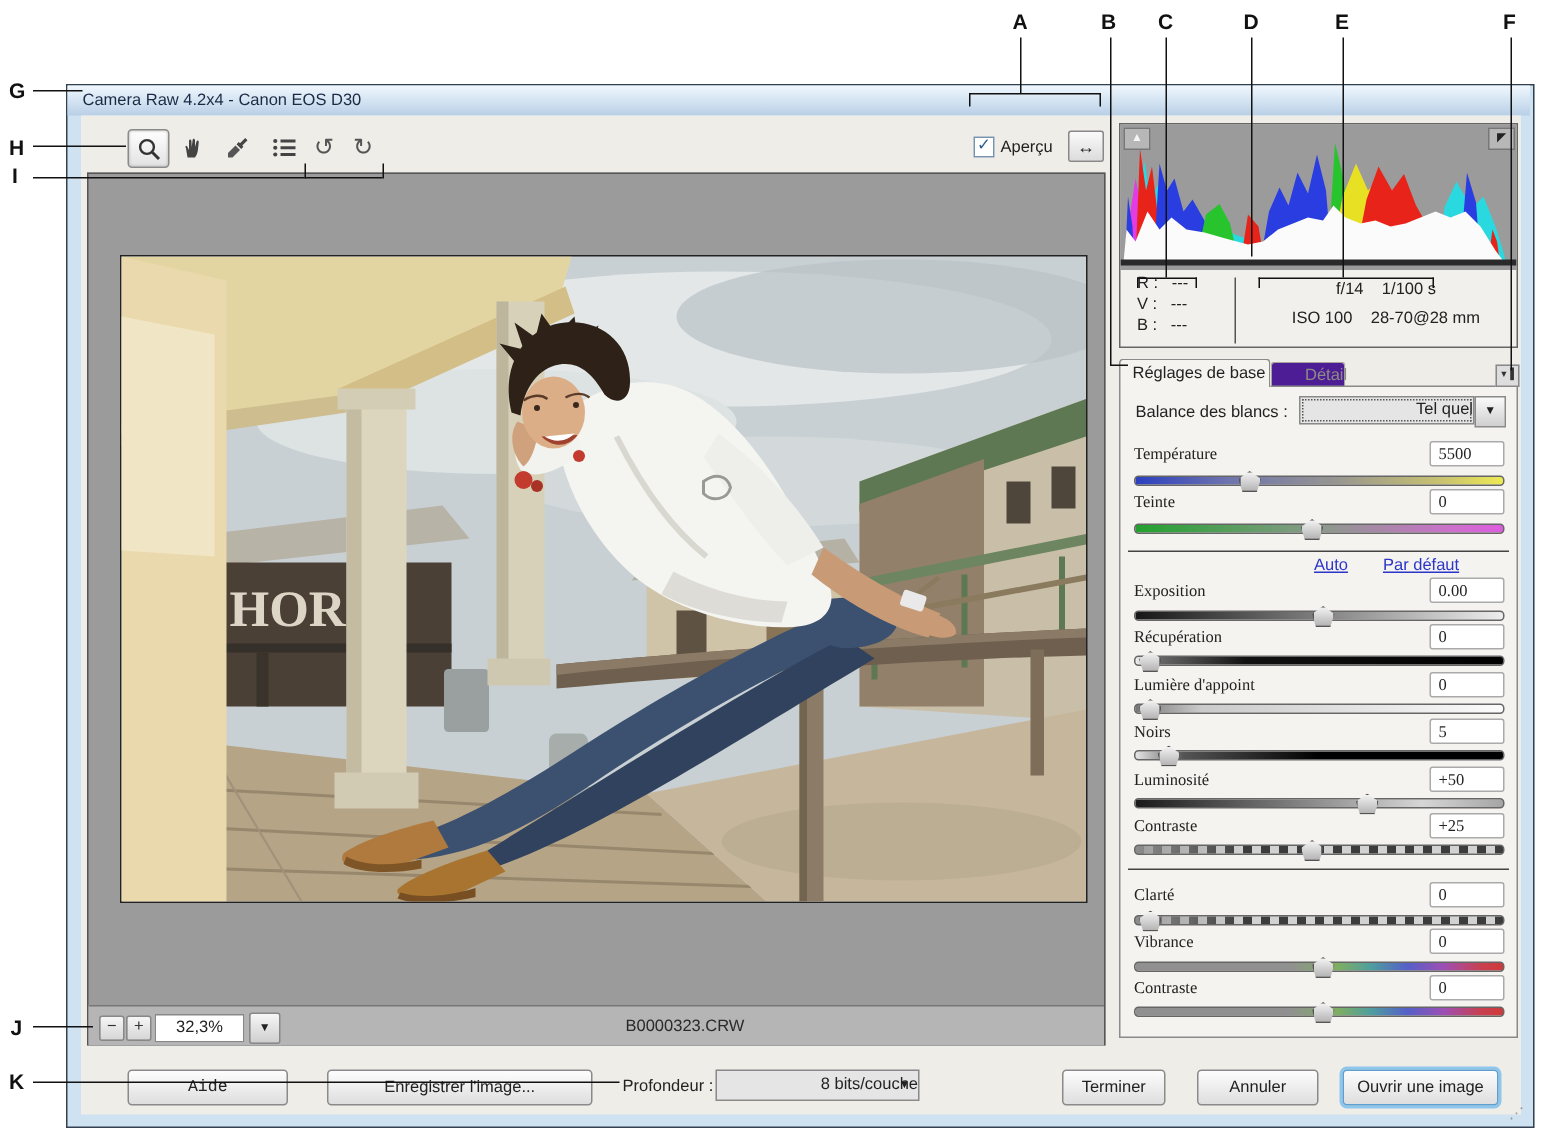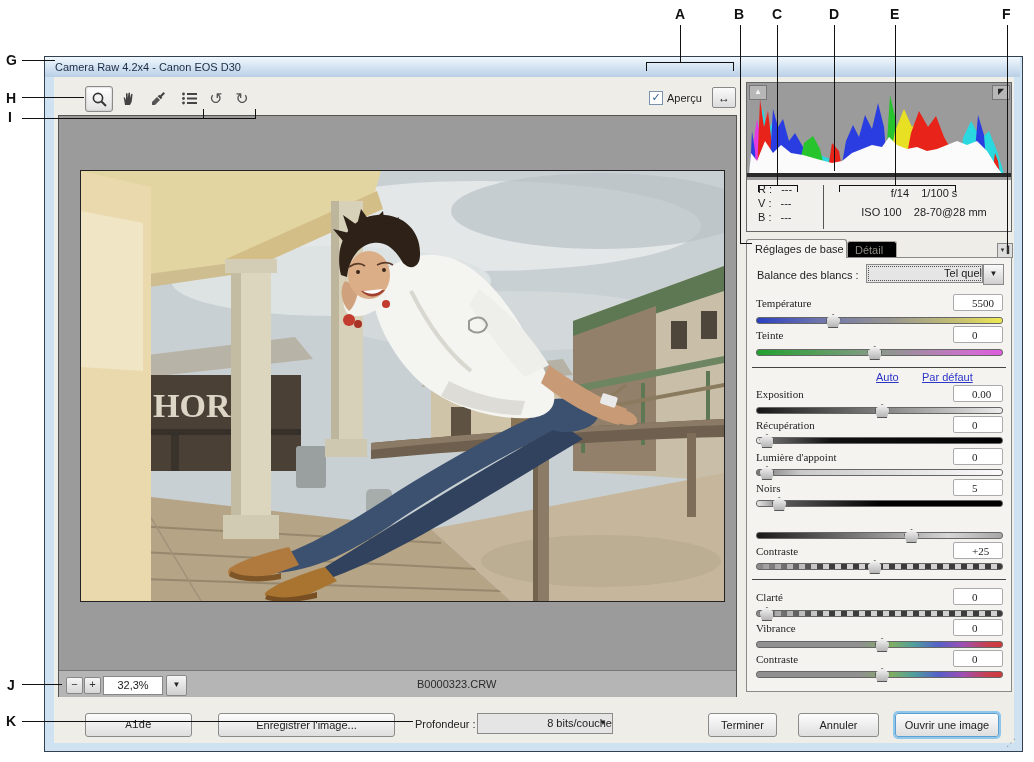--- a/index.html
+++ b/index.html
@@ -31,30 +31,30 @@
   
   #histbox{position:absolute;left:746px;top:82px;width:266px;height:150px;border:1px solid #666;background:#f2f0ec;box-sizing:border-box;}
   #histo{position:absolute;left:0;top:0;width:264px;height:97px;background:#9b9b9b;}
   .clipbtn{position:absolute;width:16px;height:13px;background:#b7b7b7;border:1px solid #777;font-size:8px;line-height:12px;text-align:center;}
   .rgbline{position:absolute;left:11px;width:70px;}
   #exif1,#exif2{position:absolute;left:92px;width:170px;text-align:center;}
   .vdiv{position:absolute;left:76px;top:102px;width:1px;height:44px;background:#555;}
   
   .tab-active{position:absolute;left:746px;top:239px;width:101px;height:19px;background:#f5f3ef;border:1px solid #8a8a8a;border-bottom:none;
               line-height:19px;padding-left:8px;box-sizing:border-box;border-radius:3px 3px 0 0;}
-  .tab-idle{position:absolute;left:847px;top:241px;width:50px;height:17px;background:#000000;border:1px solid #a8a49c;border-bottom:none;
-            line-height:17px;padding-left:7px;box-sizing:border-box;color:#8f8b84;border-radius:3px 3px 0 0;}
+  .tab-idle{position:absolute;left:847px;top:241px;width:50px;height:17px;background:#4c1d95;border:1px solid #a8a49c;border-bottom:none;
+            line-height:17px;padding-left:22px;box-sizing:border-box;color:#8f8b84;border-radius:3px 3px 0 0;}
   .tabline{position:absolute;left:847px;top:257px;width:165px;height:1px;background:#8a8a8a;}
   .flyout{position:absolute;left:997px;top:243px;width:14px;height:13px;border:1px solid #888;background:#ddd;
           font-size:7px;line-height:12px;text-align:center;color:#333;}
   #panel{position:absolute;left:746px;top:258px;width:266px;height:434px;background:#f5f3ef;border:1px solid #8a8a8a;border-top:none;box-sizing:border-box;}
   
   .srow{position:absolute;left:756px;width:247px;height:16px;font-family:Liberation Serif, serif;}
   .slabel{position:absolute;left:0;top:0;}
-  .sval{position:absolute;right:0;top:-3px;width:50px;height:17px;background:#fff;border:1px solid #aaa;border-radius:2px;line-height:17px;padding-left:18px;box-sizing:border-box;}
+  .sval{position:absolute;right:0;top:-3px;width:50px;height:17px;background:#fff;border:1px solid #aaa;border-radius:2px;line-height:17px;padding-left:5px;box-sizing:border-box;}
   .track{position:absolute;left:756px;width:247px;height:7px;border:1px solid #666;border-radius:3px;box-sizing:border-box;}
   .thumb{position:absolute;top:-4px;width:13px;height:12px;background:linear-gradient(#f2f2f2,#b5b5b5);border:1px solid #555;
          clip-path:polygon(50% 0,100% 38%,82% 100%,18% 100%,0 38%);}
   .tr-temp{background:linear-gradient(90deg,#2b3fc0,#6e74ae 25%,#989690 55%,#cbc56e 85%,#eeea52);}
   .tr-tint{background:linear-gradient(90deg,#22a12e,#8a9a8a 50%,#cf6ecf 88%,#dd5cdd);}
   .tr-expo{background:linear-gradient(90deg,#161616,#8a8a8a 55%,#ededed);}
   .tr-recov{background:linear-gradient(90deg,#f2f2f2,#666 7%,#111 30%,#000);}
   .tr-fill{background:linear-gradient(90deg,#777,#cacaca 18%,#fbfbfb);}
   .tr-blacks{background:linear-gradient(90deg,#e6e6e6,#555 13%,#000 50%);}
   .tr-bright{background:linear-gradient(90deg,#191919,#777 40%,#d6d6d6 78%,#a5a5a5);}
@@ -376,20 +376,24 @@
   </div>
 
   <div class="srow" style="top:482px;">
     <span class="slabel">Noirs</span>
     <span class="sval">5</span>
   </div>
   <div class="track tr-blacks" style="top:500px;">
     <div class="thumb" style="left:6%;"></div>
   </div>
 
+  <div class="srow" style="top:514px;">
+    <span class="slabel">Luminosité</span>
+    <span class="sval">+50</span>
+  </div>
   <div class="track tr-bright" style="top:532px;">
     <div class="thumb" style="left:60%;"></div>
   </div>
 
   <div class="srow" style="top:545px;">
     <span class="slabel">Contraste</span>
     <span class="sval">+25</span>
   </div>
   <div class="track tr-marble" style="top:563px;">
     <div class="thumb" style="left:45%;"></div>

